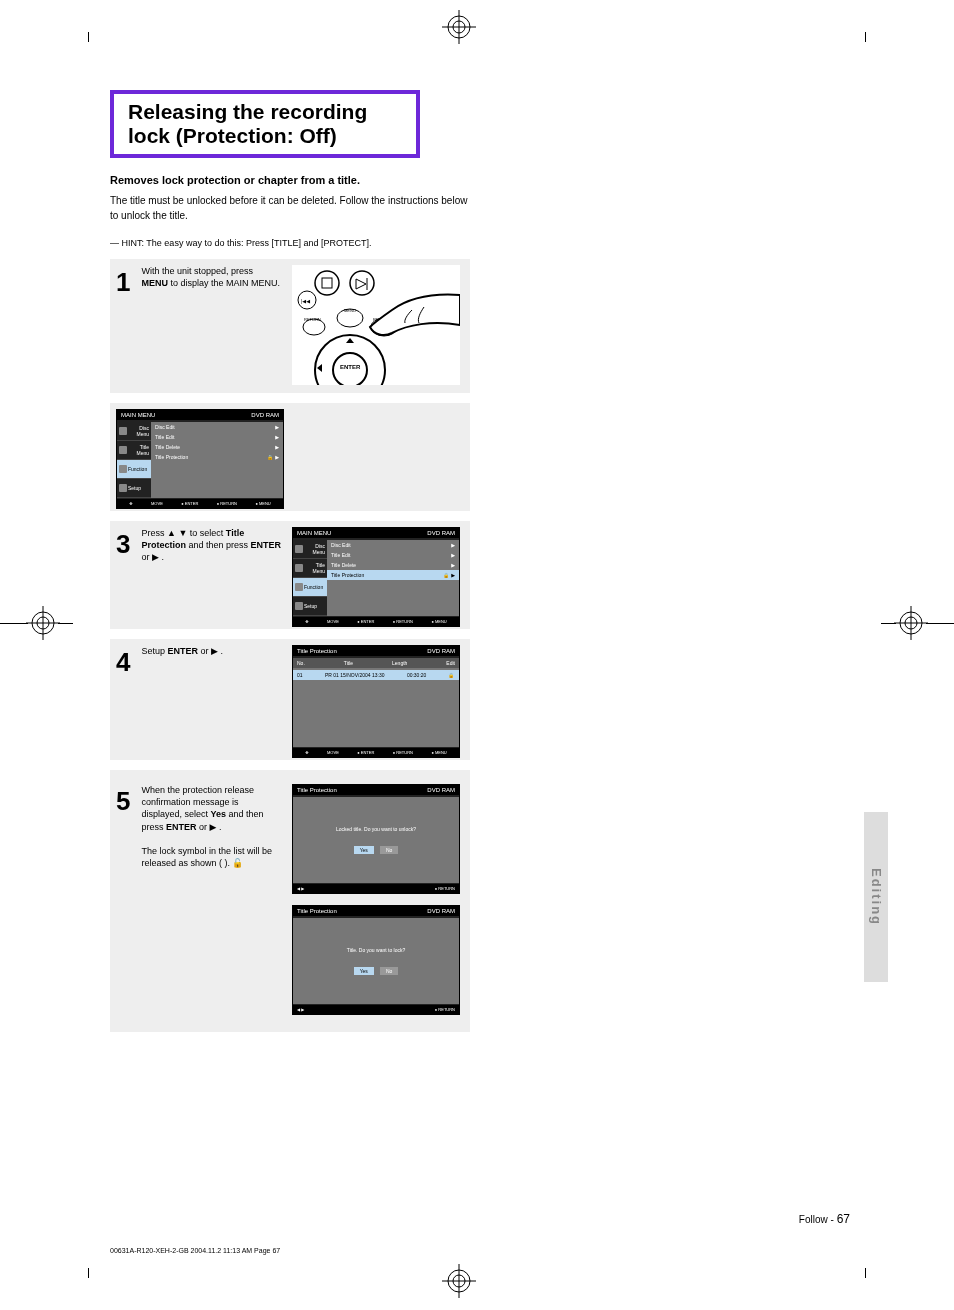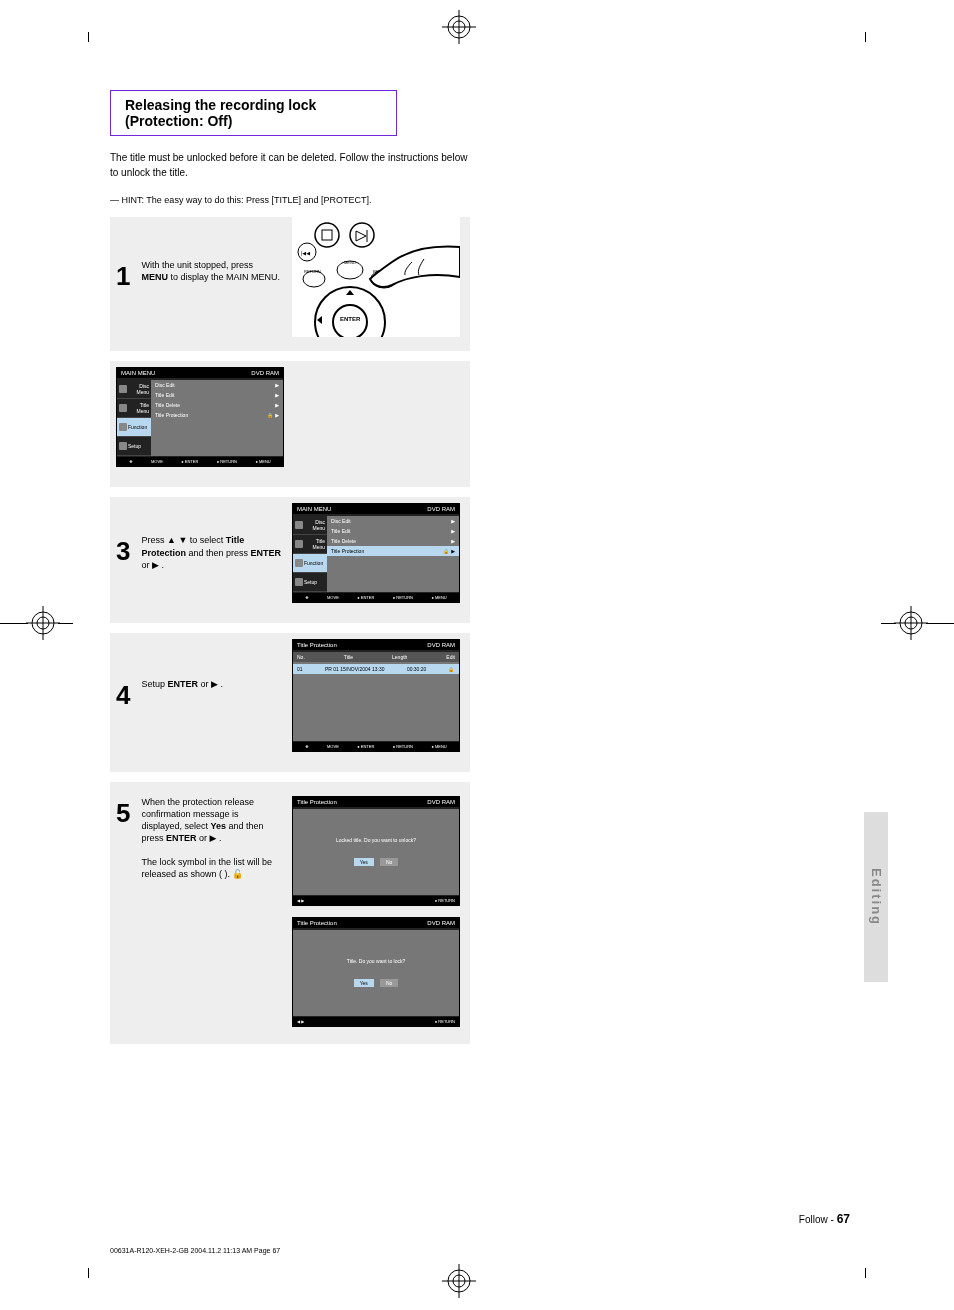--- a/index.html
+++ b/index.html
@@ -21,24 +21,24 @@
   .crop-bottom .tick-r { position: absolute; bottom: 32px; right: 88px; width: 1px; height: 10px; background: #000; }
   .crop-bottom .reg { position: absolute; bottom: 8px; left: 442px; }
   .crop-left { position: absolute; top: 606px; left: 0; }
   .crop-right { position: absolute; top: 606px; right: 0; }
   .line-h { position: absolute; width: 28px; height: 1px; background: #000; }
   svg.reg-mark { width: 34px; height: 34px; }
 
   .content { position: absolute; top: 90px; left: 110px; width: 740px; }
 
   .title-box {
-    border: 1px solid #6d28d9;
+    border: 4px solid #6d28d9;
     padding: 6px 14px;
-    width: 287px;
-    font-size: 14px;
+    width: 310px;
+    font-size: 21px;
     font-weight: bold;
   }
   .intro {
     margin-top: 14px;
     font-size: 10px;
     line-height: 1.5;
     width: 360px;
   }
   .intro .lead {
     font-size: 11px;
@@ -50,23 +50,23 @@
     font-size: 9px;
     line-height: 1.4;
     width: 360px;
   }
   .hint .indash { font-weight: normal; }
 
   .step-block {
     background: #eee;
     width: 360px;
     margin-top: 10px;
-    padding: 6px 10px 20px 6px;
+    padding: 6px 10px 2px 6px;
     display: flex;
-    align-items: center;
+    align-items: flex-start;
     gap: 10px;
   }
   .step-left {
     flex: 1;
     font-size: 9px;
     line-height: 1.35;
   }
   .step-num {
     font-size: 26px;
     font-weight: bold;
@@ -142,21 +142,21 @@
     letter-spacing: 2px;
   }
   .page-num {
     position: absolute;
     bottom: 84px;
     width: 740px;
     left: 110px;
     text-align: right;
     font-size: 10px;
   }
-  .page-num .n { font-size: 12px; font-weight: bold; }
+  .page-num .n { font-size: 12px; font-weight: normal; }
   .footerfile {
     position: absolute;
     bottom: 56px;
     left: 110px;
     font-size: 7px;
     color: #000;
   }
 </style>
 </head>
 <body>
@@ -203,20 +203,21 @@
     <line x1="17" y1="0" x2="17" y2="34" stroke="#000" stroke-width="1"></line>
     <line x1="0" y1="17" x2="34" y2="17" stroke="#000" stroke-width="1"></line>
   </svg>
   <div class="line-h" style="top:17px; right:58px; width:15px;"></div>
 </div>
 
 <div class="content">
   <div class="title-box">Releasing the recording lock (Protection: Off)</div>
 
   <div class="intro">
+    <div class="lead">Removes lock protection or chapter from a title.</div>
     <div>The title must be unlocked before it can be deleted. Follow the instructions below to unlock the title.</div>
   </div>
 
   <div class="hint">
     <span class="indash">— <span>HINT:</span></span>
     <span>The easy way to do this: Press [TITLE] and [PROTECT].</span>
   </div>
 
   <div class="step-block" style="height:134px;">
     <div class="step-left">

